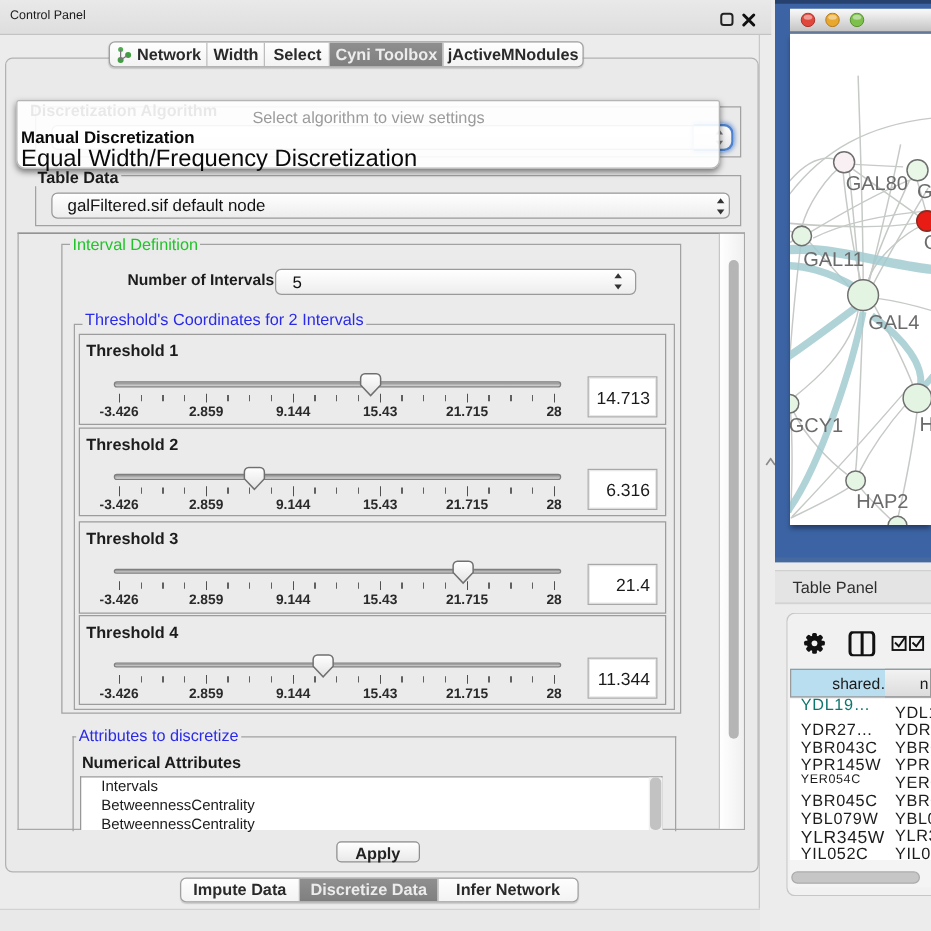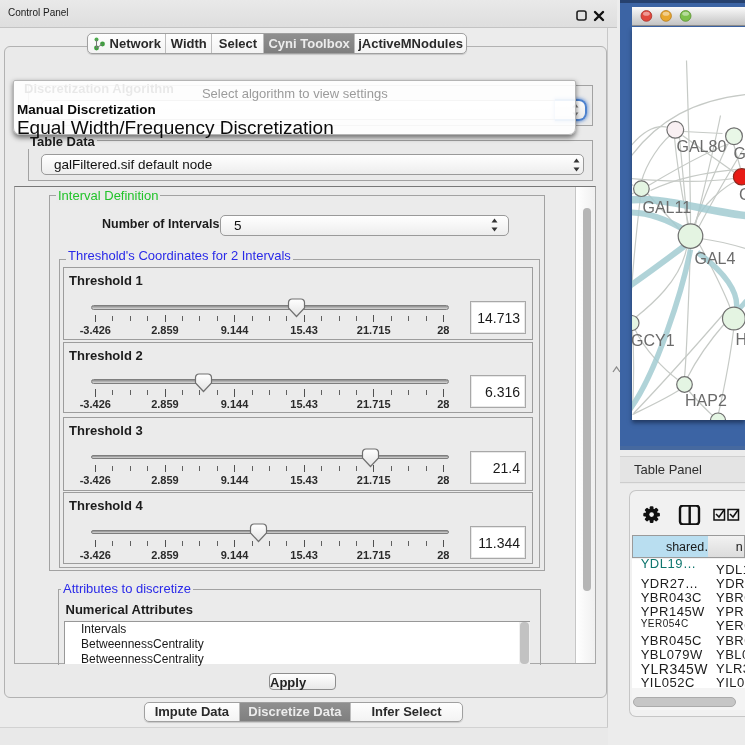--- a/index.html
+++ b/index.html
@@ -163,39 +163,39 @@
 <div class="abs grp" style="left:58.2px;top:588.5px;width:482.8px;height:76px;border-bottom:none"></div>
 <div class="abs glab" style="left:61px;top:581px;color:#2a2ae8;background:#ebebeb">Attributes to discretize</div>
 <div class="abs bold13" style="left:65.5px;top:601.5px">Numerical Attributes</div>
 <div class="abs" style="left:64px;top:620.5px;width:466px;height:43.5px;background:#fff;border:1px solid #989898;border-bottom:none"></div>
 <div class="abs item" style="left:81px;top:622px">Intervals</div>
 <div class="abs item" style="left:81px;top:637px">BetweennessCentrality</div>
 <div class="abs item" style="left:81px;top:652px">BetweennessCentrality</div>
 <div class="abs" style="left:518.5px;top:621.5px;width:11px;height:42.5px;background:#f0f0f0"></div>
 <div class="abs" style="left:519.5px;top:621.5px;width:9px;height:42.5px;background:#c2c2c2;border-radius:4px"></div>
 
-<div class="abs" style="left:269px;top:672.5px;width:66.5px;height:17.5px;background:linear-gradient(#ffffff,#e9e9e9);border:1px solid #8e8e8e;border-radius:4px;text-align:left;font-size:13px;font-weight:bold;color:#222;padding-top:1px">Apply</div>
+<div class="abs" style="left:269px;top:672.5px;width:66.5px;height:17.5px;background:linear-gradient(#ffffff,#e9e9e9);border:1px solid #8e8e8e;border-radius:4px;text-align:center;font-size:13px;font-weight:bold;color:#222;padding-top:1px">Apply</div>
 
 <div class="abs tabbar" style="left:87.3px;top:33px;width:380px;height:21px">
   <div class="tab" style="width:90px"><svg width="13" height="14" viewBox="0 0 13 14" style="margin-right:4px">
         <circle cx="3.5" cy="2.5" r="2" fill="#4cae4c"></circle>
         <circle cx="3.5" cy="11" r="2.4" fill="#3f9e3f"></circle>
         <circle cx="9.5" cy="7" r="2.4" fill="#3f9e3f"></circle>
         <path d="M3.5,2.5 L3.5,11 M3.5,11 L9.5,7" stroke="#777" stroke-width="1"></path>
       </svg>Network</div>
   <div class="tab" style="width:53.4px">Width</div>
   <div class="tab" style="width:60.1px">Select</div>
   <div class="tab tabsel" style="width:104.4px">Cyni Toolbox</div>
   <div class="tab" style="width:129.1px">jActiveMNodules</div>
 </div>
 
 <div class="abs tabbar" style="left:143.7px;top:701.5px;width:319.4px;height:20.5px">
   <div class="tab" style="width:96px">Impute Data</div>
   <div class="tab tabsel" style="width:111.4px">Discretize Data</div>
-  <div class="tab" style="width:112px">Infer Select</div>
+  <div class="tab" style="width:112px">Infer Network</div>
 </div>
 
 <div class="abs" style="left:13.3px;top:80px;width:563px;height:55.4px;background:rgba(255,255,255,0.9);border:1px solid #b5b5b5;border-radius:2px 2px 7px 7px;box-shadow:0 2.5px 5px rgba(0,0,0,0.5)"></div>
 <div class="abs" style="left:13.3px;top:86px;width:563px;height:13px;text-align:center;font-size:13px;color:#9b9b9b">Select algorithm to view settings</div>
 <div class="abs" style="left:16.9px;top:101.5px;font-size:13.5px;font-weight:bold;color:#0a0a0a">Manual Discretization</div>
 <div class="abs" style="left:16.9px;top:117px;font-size:19px;color:#0a0a0a">Equal Width/Frequency Discretization</div>
 
 <div class="abs" style="left:620px;top:0;width:125px;height:450px;background:#3c64a4"></div>
 <div class="abs" style="left:620px;top:446px;width:125px;height:4px;background:#46699f"></div>
 <div class="abs" style="left:620px;top:0;width:125px;height:2.5px;background:#26416e"></div>

